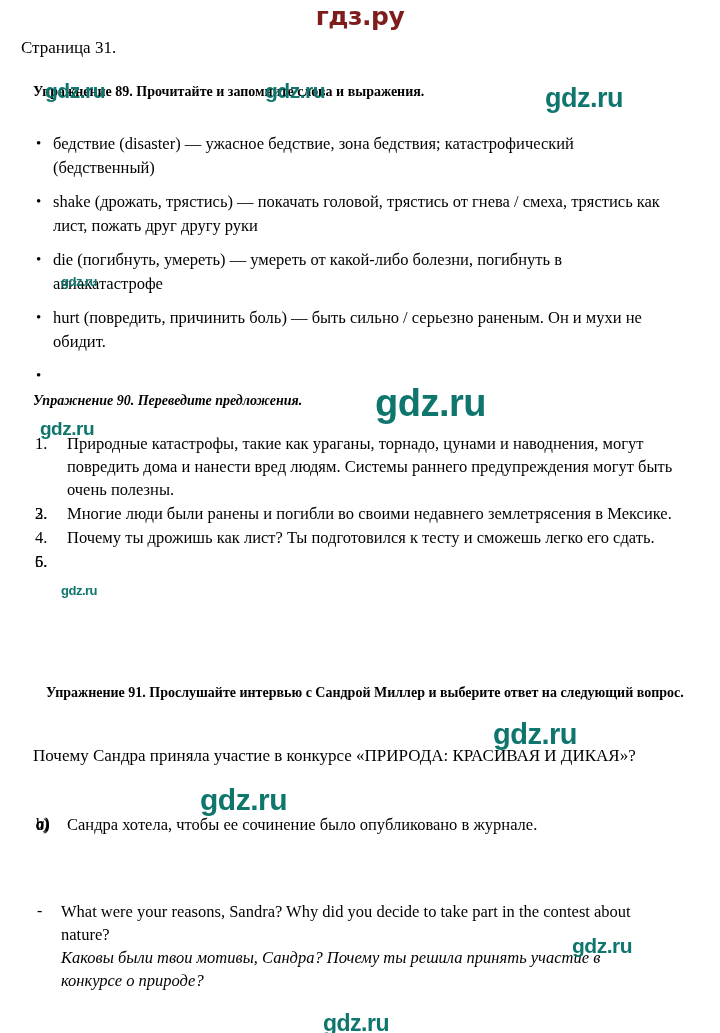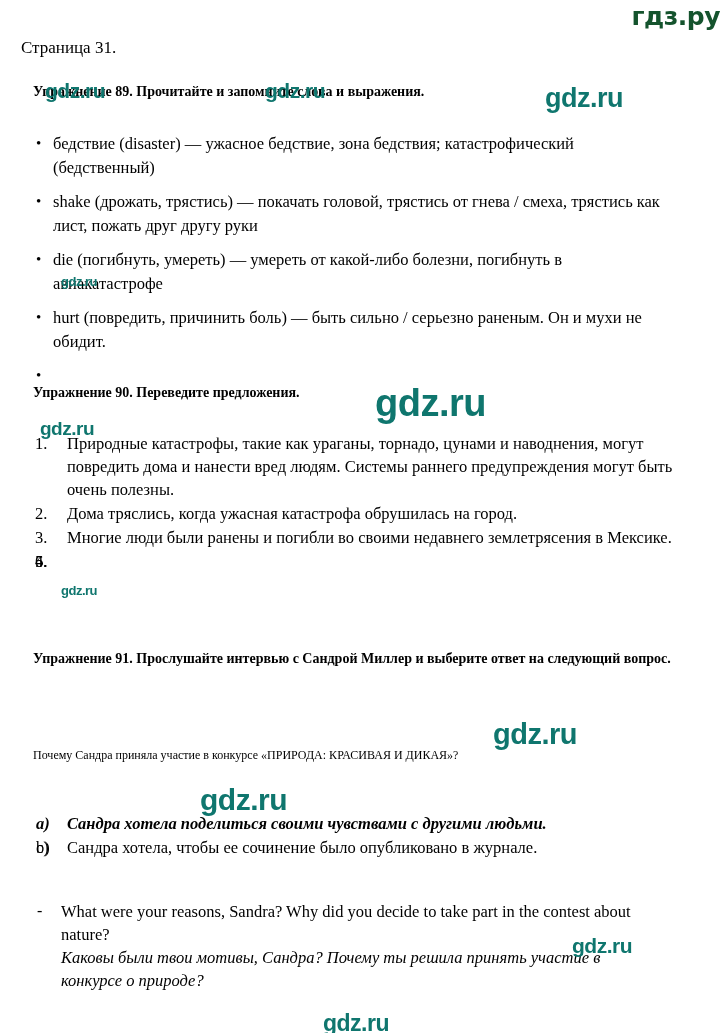--- a/index.html
+++ b/index.html
@@ -16,26 +16,26 @@
     font-family: "Liberation Serif", "DejaVu Serif", serif;
     color: #000000;
   }
 
   
   .site-logo {
     position: absolute;
     top: 2px;
     left: 0;
     width: 720px;
-    text-align: right;
+    text-align: center;
     font-family: "DejaVu Sans", "Liberation Sans", sans-serif;
     font-weight: bold;
     font-size: 25px;
     letter-spacing: -0.5px;
-    color: #14532d;
+    color: #7f1d1d;
   }
 
   
   .wm {
     position: absolute;
     font-family: Liberation Sans, sans-serif;
     font-weight: bold;
     color: #0f766e;
     letter-spacing: -0.5px;
     white-space: nowrap;
@@ -101,21 +101,21 @@
     width: 24px;
     text-align: left;
     font-size: 16.5px;
     line-height: 23px;
   }
 
   .question-text {
     position: absolute;
     left: 33px;
     width: 620px;
-    font-size: 12px;
+    font-size: 17px;
     line-height: 23px;
     font-family: Liberation Serif, serif;
   }
 
   .options {
     position: absolute;
     left: 33px;
     width: 640px;
   }
   .opt-row {
@@ -188,54 +188,53 @@
     </div>
     <div class="bullet-row">
       <span class="dot">•</span>
       <span>hurt (повредить, причинить боль) — быть сильно / серьезно раненым. Он и мухи не обидит.</span>
     </div>
     <div class="bullet-row">
       <span class="dot">•</span>
     </div>
   </div>
 
-  <div class="ex-heading" style="top:383px;">Упражнение 90. Переведите предложения.</div>
+  <div class="ex-heading" style="top:391px;font-style:italic;">Упражнение 90. Переведите предложения.</div>
 
   <div class="numlist" style="top:432px;">
     <div class="num-row">
       <span class="num">1.</span>
       <span>Природные катастрофы, такие как ураганы, торнадо, цунами и наводнения, могут повредить дома и нанести вред людям. Системы раннего предупреждения могут быть очень полезны.</span>
     </div>
     <div class="num-row">
       <span class="num">2.</span>
-      <span>Дома тряслись, когда ужасная катастрофа обрушилась на город.</span>
     </div>
     <div class="num-row">
       <span class="num">3.</span>
       <span>Многие люди были ранены и погибли во своими недавнего землетрясения в Мексике.</span>
     </div>
     <div class="num-row">
       <span class="num">4.</span>
+      <span>Почему ты дрожишь как лист? Ты подготовился к тесту и сможешь легко его сдать.</span>
     </div>
     <div class="num-row">
       <span class="num">5.</span>
     </div>
     <div class="num-row">
       <span class="num">6.</span>
     </div>
   </div>
 
-  <div class="ex-heading" style="top:649px;">Упражнение 91. Прослушайте интервью с Сандрой Миллер и выберите ответ на следующий вопрос.</div>
+  <div class="ex-heading" style="top:683px;margin-left:13px;">Упражнение 91. Прослушайте интервью с Сандрой Миллер и выберите ответ на следующий вопрос.</div>
 
   <div class="question-text" style="top:744px;">Почему Сандра приняла участие в конкурсе «ПРИРОДА: КРАСИВАЯ И ДИКАЯ»?</div>
 
   <div class="options" style="top:812px;">
     <div class="opt-row correct">
       <span class="mark">a)</span>
-      <span>Сандра хотела поделиться своими чувствами с другими людьми.</span>
     </div>
     <div class="opt-row">
       <span class="mark">b)</span>
     </div>
     <div class="opt-row">
       <span class="mark">c)</span>
       <span>Сандра хотела, чтобы ее сочинение было опубликовано в журнале.</span>
     </div>
   </div>
 

